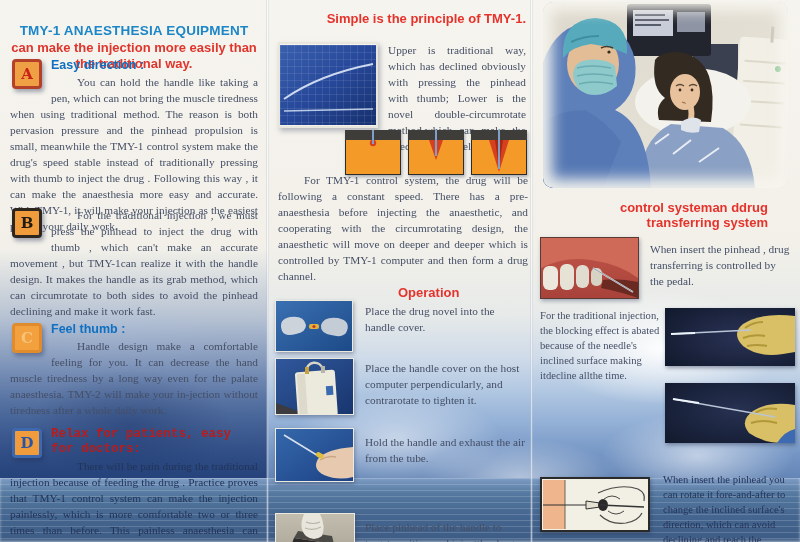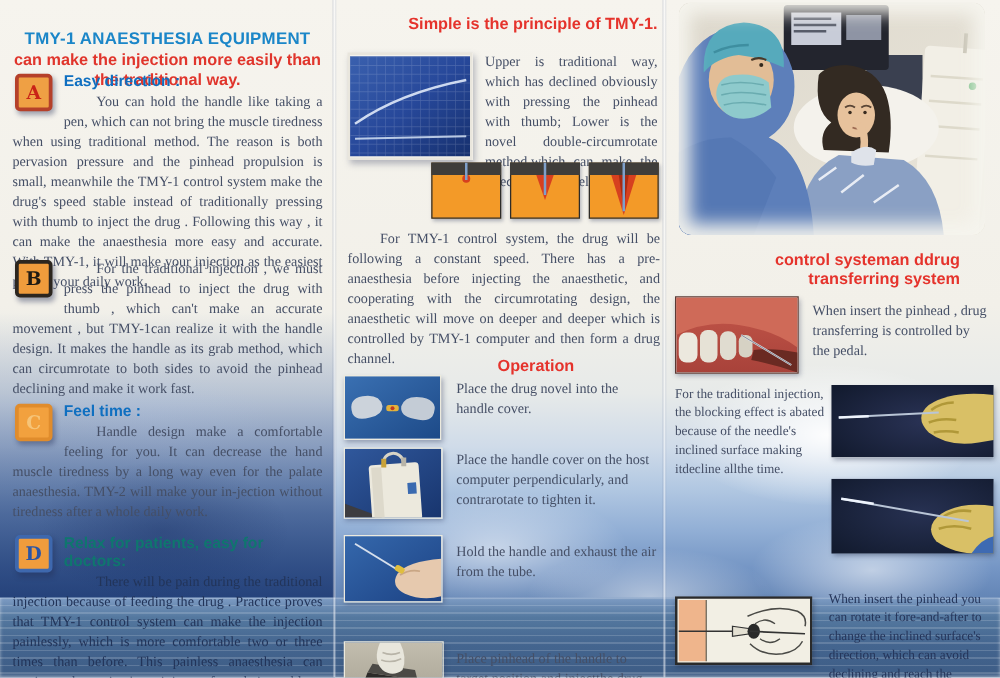--- a/index.html
+++ b/index.html
@@ -49,31 +49,31 @@
   .sec{position:absolute;left:10px;width:248px;}
   .block{float:left;width:24px;height:24px;margin:1px 9px 2px 2px;border-radius:4px;
     display:flex;align-items:center;justify-content:center;
     font:bold 15px/1 "DejaVu Serif",serif;font-style:normal;
     box-shadow:2px 3px 4px rgba(35,45,85,.4);}
   .block i{font-style:normal;}
   .block-a{background:#efa044;border:3px solid #b5402a;color:#c92317;}
   .block-b{background:#f09c3c;border:3px solid #2c261f;color:#201a13;}
   .block-c{background:#f2a13e;border:3px solid #e08c2c;color:#f6c478;}
   .block-d{background:#f09c3c;border:3px solid #3e68ae;color:#2a55a6;}
-  .sec-d .h-blue{color:#0f766e;}
+  .sec-d .h-blue{color:#b91c1c;font-family:Liberation Mono, monospace;}
   .sec-d .body{color:#223459;}
   
   .mid-head{position:absolute;left:0;top:11px;width:258px;text-align:right;}
   .osc-row{position:absolute;left:10px;top:42px;width:248px;display:flex;gap:10px;}
   .osc{width:96px;height:82px;border:2px solid #e9e6dd;
     box-shadow:2px 3px 5px rgba(60,70,100,.35);flex:none;}
   .osc-text{flex:1;}
   .boxes-row{position:absolute;left:77px;top:130px;display:flex;gap:7px;}
   .inj{width:56px;height:45px;box-shadow:1px 2px 3px rgba(60,70,100,.4);}
-  .mid-para{position:absolute;left:10px;top:183px;width:250px;}
+  .mid-para{position:absolute;left:10px;top:172px;width:250px;}
   .op-head{position:absolute;left:130px;top:285px;}
   .step{position:absolute;left:7px;width:251px;}
   .step-img{position:absolute;left:0;top:0;border:1px solid #eceade;
     box-shadow:1px 2px 4px rgba(50,60,95,.4);}
   .step-text{position:absolute;left:90px;top:3px;width:161px;text-align:left;}
   
   .rp-photo{position:absolute;left:11px;top:2px;width:245px;height:186px;
     border-radius:10px;overflow:hidden;}
   .rp-feather{position:absolute;inset:0;border-radius:10px;
     box-shadow:inset 0 0 14px 9px rgba(246,244,238,.95);}
@@ -129,21 +129,21 @@
       <span class="block block-b">
           <i>B</i>
         </span>
       <p class="body indent">For the traditional injection , we must press the pinhead to inject the drug with thumb , which can't make an accurate movement , but TMY-1can realize it with the handle design. It makes the handle as its grab method, which can circumrotate to both sides to avoid the pinhead declining and make it work fast.</p>
     </div>
 
     <div class="sec sec-c" style="top:322px;">
       <span class="block block-c">
           <i>C</i>
         </span>
-      <h2 class="h-blue">Feel time :</h2>
+      <h2 class="h-blue">Feel thumb :</h2>
       <p class="body indent">Handle design make a comfortable feeling for you. It can decrease the hand muscle tiredness by a long way even for the palate anaesthesia. TMY-2 will make your in-jection without tiredness after a whole daily work.</p>
     </div>
 
     <div class="sec sec-d" style="top:427px;">
       <span class="block block-d">
           <i>D</i>
         </span>
       <h2 class="h-blue">Relax for patients, easy for doctors:</h2>
       <p class="body indent">There will be pain during the traditional injection because of feeding the drug . Practice proves that TMY-1 control system can make the injection painlessly, which is more comfortable two or three times than before. This painless anaesthesia can motivate the patient' sactivity to face their problem. Relax for patients, and easy for doctors.</p>
     </div>

